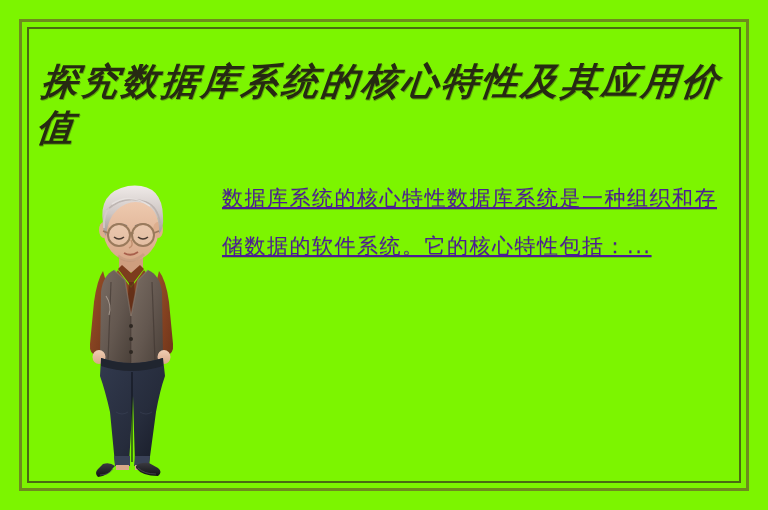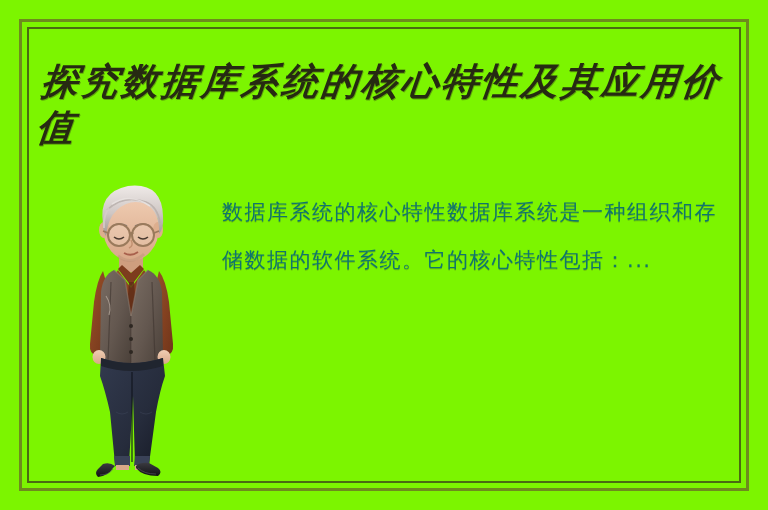--- a/index.html
+++ b/index.html
@@ -35,27 +35,28 @@
     font-style:italic;
     line-height:46px;
     letter-spacing:3px;
     color:#262a12;
     text-shadow:1px 1px 0 rgba(60,70,20,.45);
     transform:skewX(-6deg);
     transform-origin:left top;
   }
   
   .body-text{
-    position:absolute;left:222px;top:188px;width:510px;
+    position:absolute;left:222px;top:174px;width:510px;
     font-family:"DejaVu Sans","Liberation Sans",sans-serif;
     font-size:21px;
     line-height:48px;
     letter-spacing:1.5px;
-    color:#0f766e;
+    color:#4c1d95;
     text-shadow:0 1px 0 rgba(80,100,30,.35);
+    text-decoration:underline;
   }
   
   .character{
     position:absolute;left:70px;top:176px;width:122px;height:302px;
   }
   .character svg{display:block;width:122px;height:302px;}
 </style>
 </head>
 <body>
 

